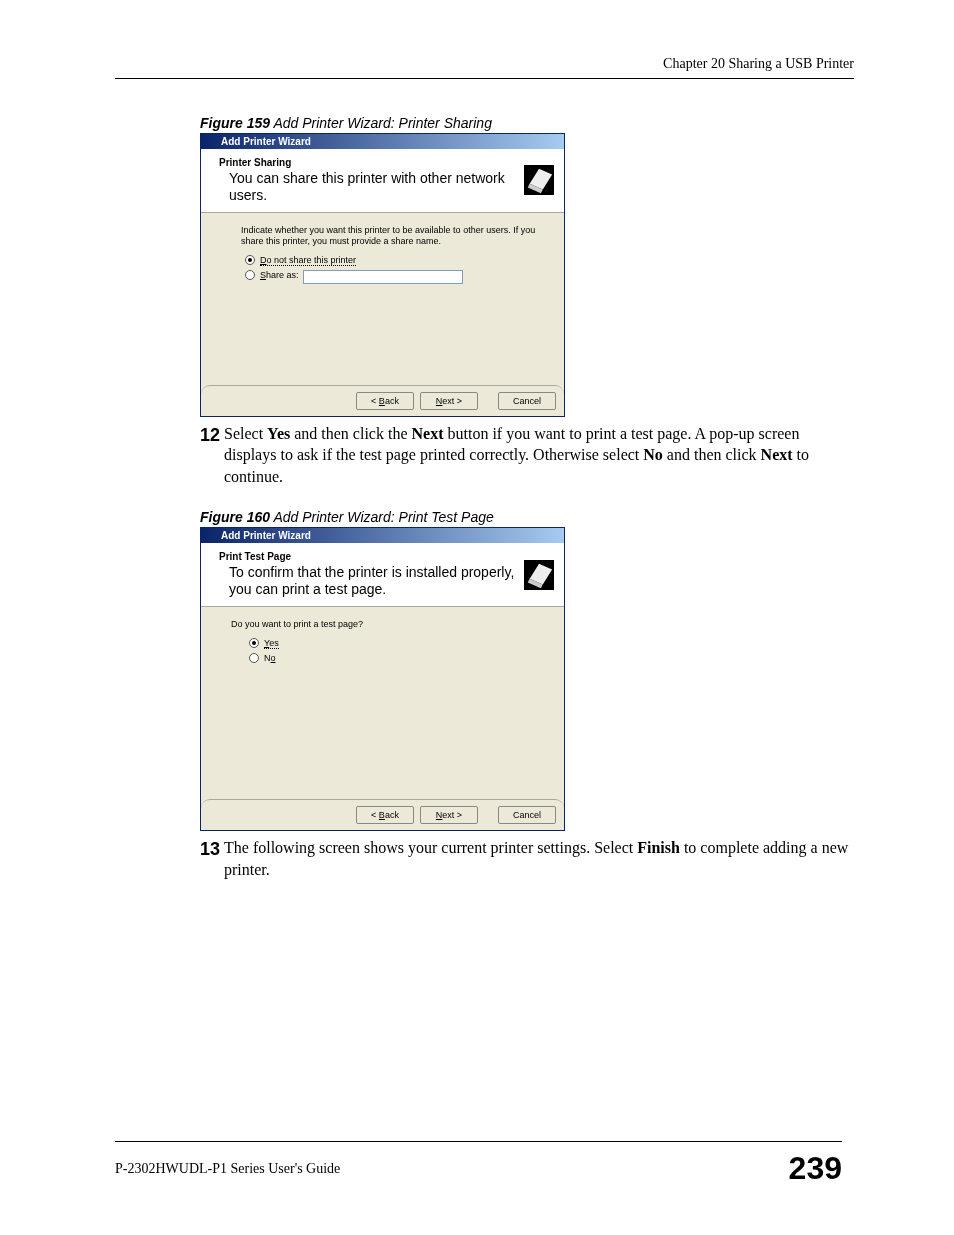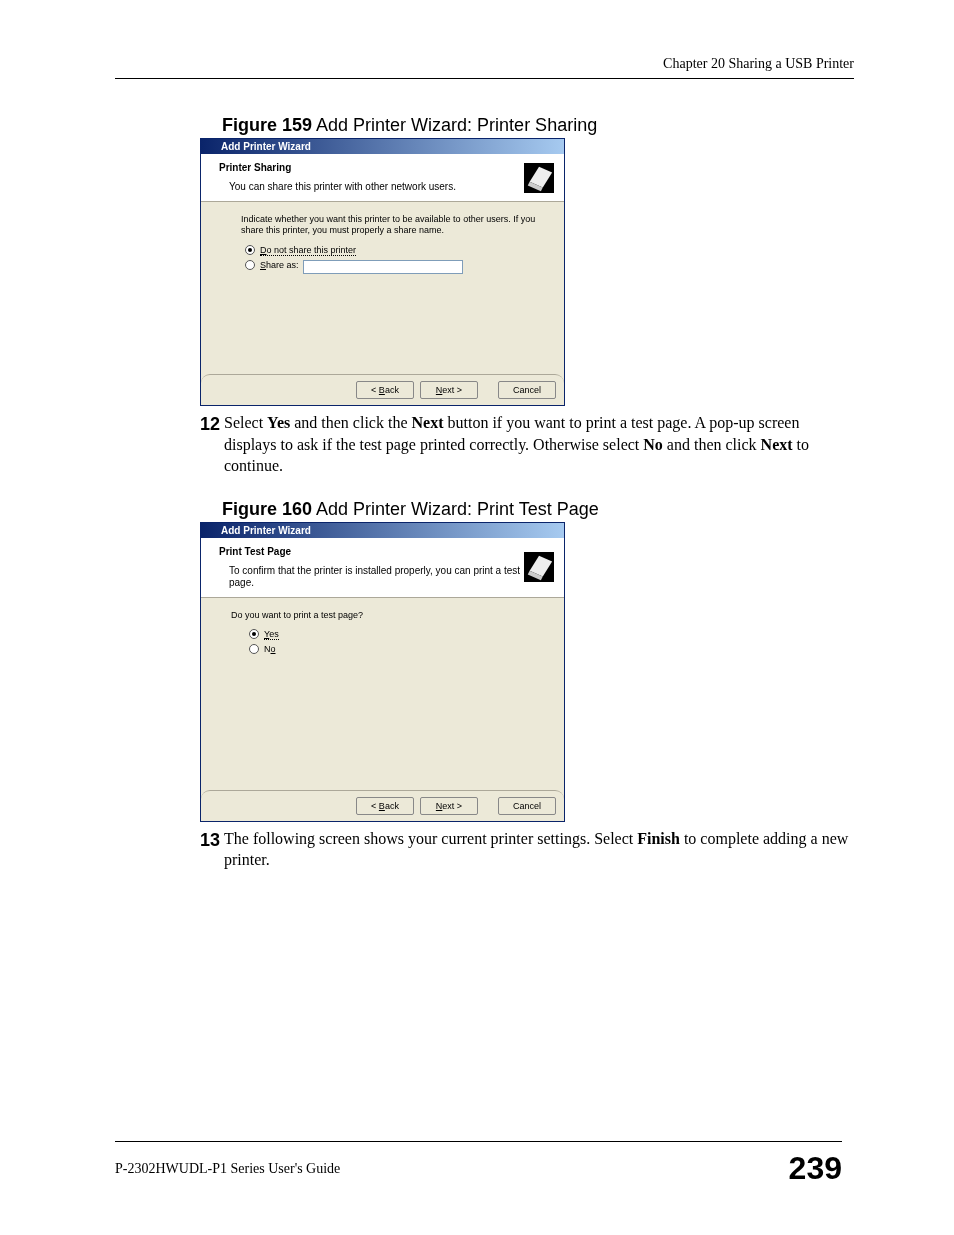--- a/index.html
+++ b/index.html
@@ -19,23 +19,24 @@
     color: #000;
     margin-bottom: 6px;
   }
   .hr {
     border: none;
     border-top: 1.5px solid #000;
     margin-bottom: 36px;
   }
   .figure-caption {
     font-family: Arial, sans-serif;
-    font-size: 18px;
-    margin-left: 107px;
+    font-size: 14px;
+    margin-left: 85px;
     margin-bottom: 2px;
+    font-style: italic;
   }
   .figure-caption b { font-weight: bold; }
   .wizard {
     width: 365px;
     margin-left: 85px;
     border: 1px solid #0a246a;
     background: #ece9d8;
     font-family: Tahoma, Arial, sans-serif;
   }
   .wiz-title {
@@ -54,24 +55,24 @@
     justify-content: space-between;
     min-height: 46px;
   }
   .wiz-header-text { flex: 1; }
   .wiz-header .title {
     font-size: 10px;
     font-weight: bold;
     color: #000;
   }
   .wiz-header .subtitle {
-    font-size: 10px;
+    font-size: 14px;
     color: #000;
     margin-left: 10px;
-    margin-top: 8px;
+    margin-top: 2px;
     line-height: 1.2;
   }
   .wiz-icon {
     width: 30px; height: 30px;
     flex-shrink: 0;
   }
   .wiz-body {
     background: #ece9d8;
     padding: 12px 24px 10px 40px;
     font-size: 9px;
@@ -201,21 +202,21 @@
         <div class="title">Printer Sharing</div>
         <div class="subtitle">You can share this printer with other network users.</div>
       </div>
       <svg class="wiz-icon" viewBox="0 0 32 32">
         <rect x="0" y="0" width="32" height="32" fill="#000"></rect>
         <polygon points="6,20 16,4 30,10 20,26" fill="#eee"></polygon>
         <polygon points="6,20 20,26 18,30 4,24" fill="#ccc"></polygon>
       </svg>
     </div>
     <div class="wiz-body">
-      <div class="instr">Indicate whether you want this printer to be available to other users. If you share this printer, you must properly a share name.</div>
+      <div class="instr">Indicate whether you want this printer to be available to other users. If you share this printer, you must provide a share name.</div>
       <div class="radio-row">
         <span class="radio checked"></span>
         <span class="dotted"><span style="text-decoration:underline">D</span>o not share this printer</span>
       </div>
       <div class="radio-row">
         <span class="radio"></span>
         <span><span style="text-decoration:underline">S</span>hare as:</span>
 
         <span class="share-input"></span>
       </div>

